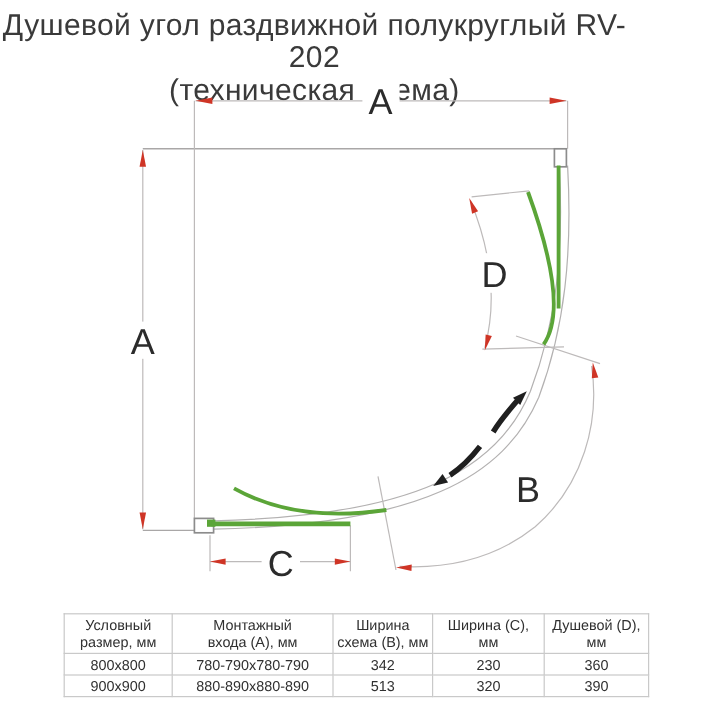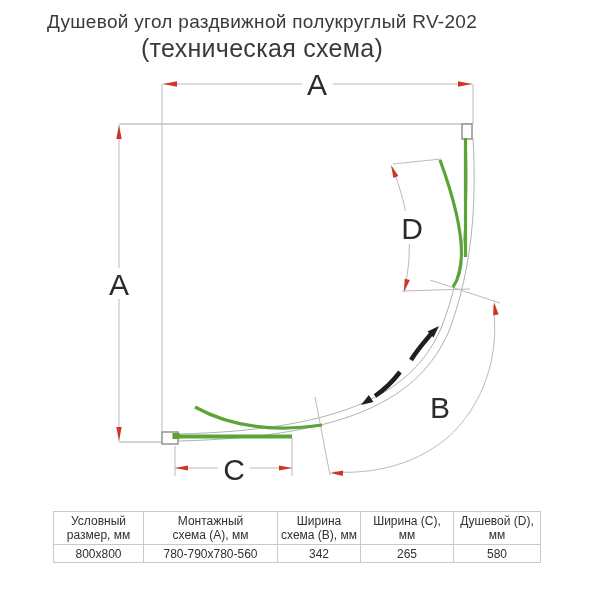--- a/index.html
+++ b/index.html
@@ -1,20 +1,20 @@
 <!DOCTYPE html>
 <html><head>
 <meta charset="utf-8">
 <style>
   html,body{margin:0;padding:0;background:#fff;width:600px;height:600px;overflow:hidden;
     font-family:"Liberation Sans","DejaVu Sans",sans-serif;}
   #stage{position:relative;width:600px;height:600px;background:#fff;}
   
   #title{position:absolute;left:0;top:8px;width:524px;text-align:center;color:#3a3a3a;}
-  #title .t1{font-size:19px;line-height:27px;letter-spacing:.3px;}
+  #title .t1{font-size:25px;line-height:27px;letter-spacing:.3px;}
   #title .t2{font-size:25px;line-height:27px;letter-spacing:.3px;}
   
   #schema{position:absolute;left:0;top:0;}
   .ln{stroke:#bdbaba;stroke-width:1;fill:none;}
   .wall{stroke:#a9a7a7;stroke-width:1.2;fill:none;}
   .rail{stroke:#b3b1b1;stroke-width:1;fill:none;}
   .profile{stroke:#8c8c8c;stroke-width:1.4;fill:#ffffff;}
   .glass{fill:none;stroke-width:3.2;stroke-linecap:butt;}
   .whitebg{fill:#ffffff;stroke:none;}
   .dimlabel{font-size:30px;fill:#2b2b2b;text-anchor:middle;}
@@ -101,33 +101,40 @@
         <col style="width:134px">
         <col style="width:83px">
         <col style="width:93px">
         <col style="width:87px">
     </colgroup>
     <thead>
       <tr>
         <th>Условный
 размер, мм</th>
         <th>Монтажный
-схема (А), мм</th>
+входа (А), мм</th>
         <th>Ширина
 схема (В), мм</th>
         <th>Ширина (С),
 мм</th>
         <th>Душевой (D),
 мм</th>
       </tr>
     </thead>
     <tbody>
       <tr>
         <td>800х800</td>
-        <td>780-790х780-560</td>
+        <td>780-790х780-790</td>
         <td>342</td>
-        <td>265</td>
-        <td>580</td>
+        <td>230</td>
+        <td>360</td>
+      </tr>
+      <tr>
+        <td>900х900</td>
+        <td>880-890х880-890</td>
+        <td>513</td>
+        <td>320</td>
+        <td>390</td>
       </tr>
     </tbody>
   </table>
 
 </div>
 
 </body></html>

